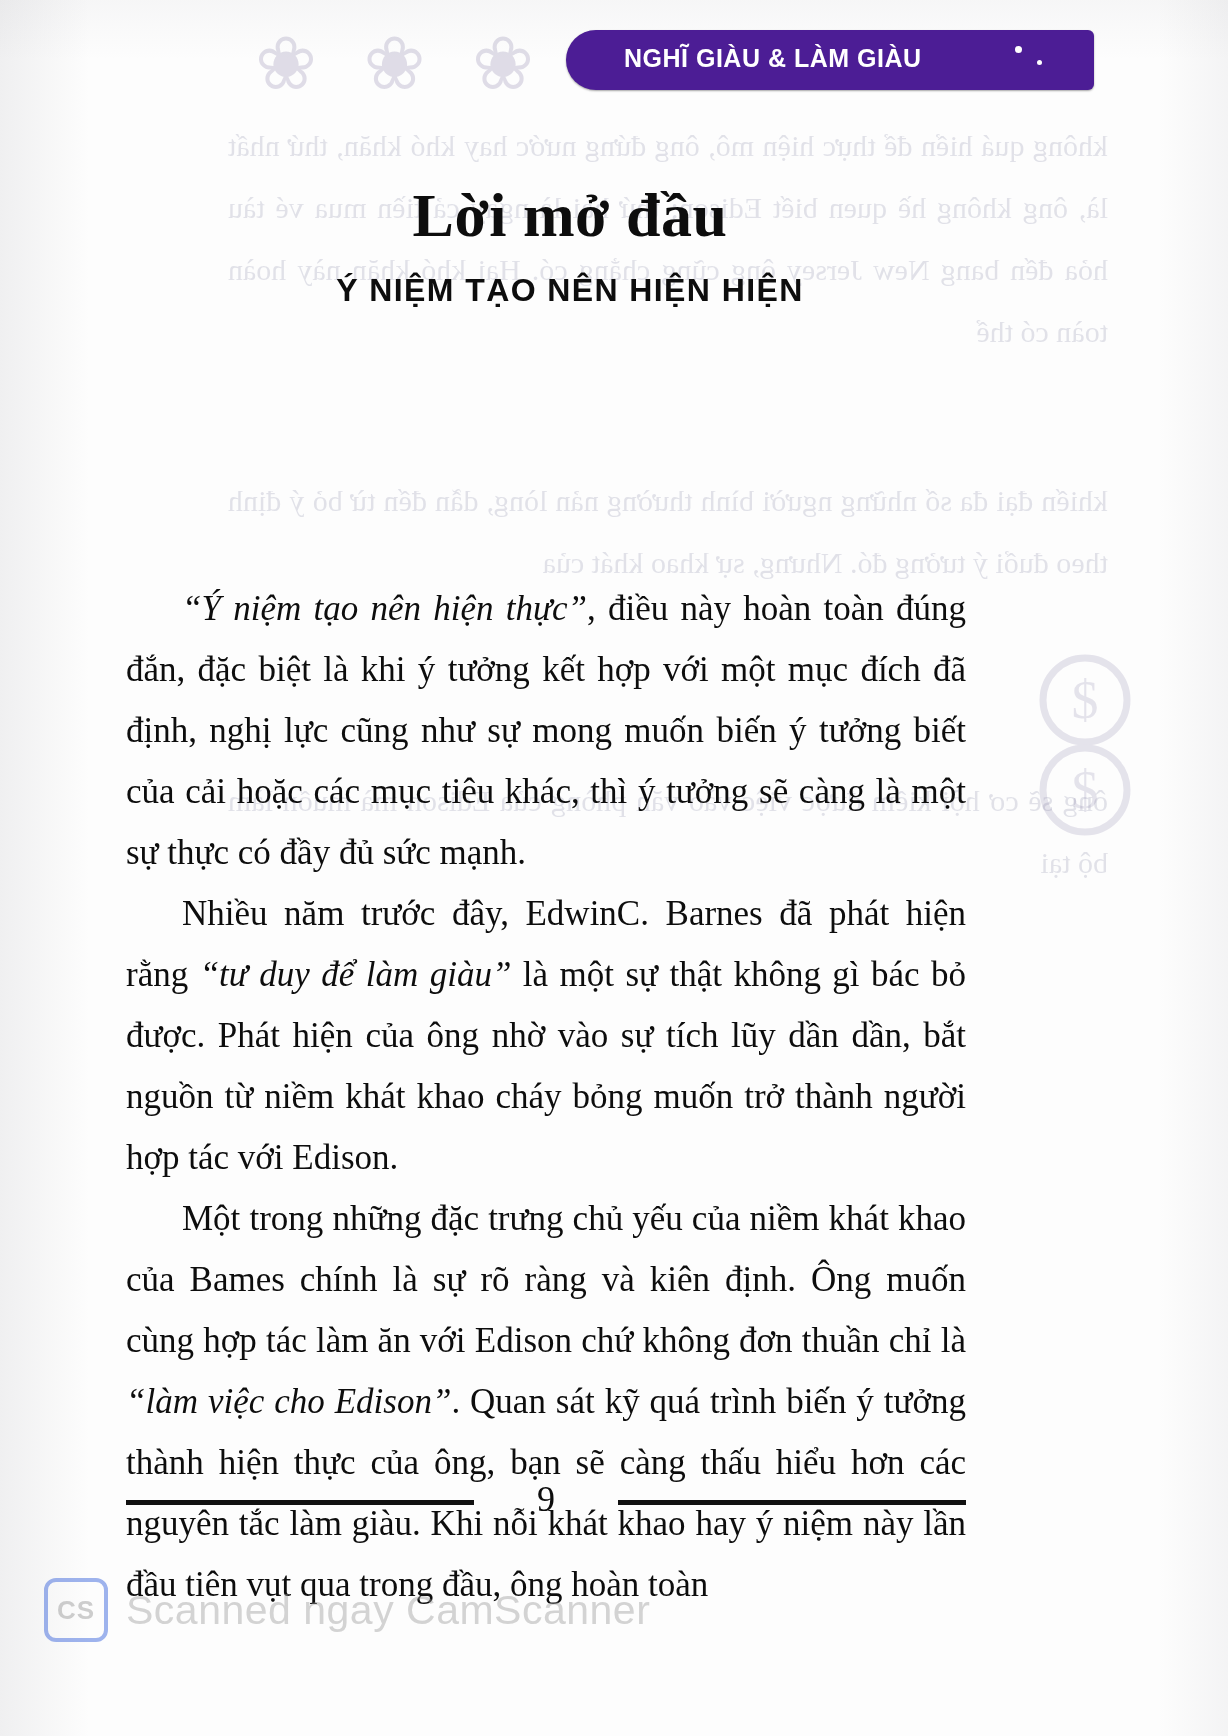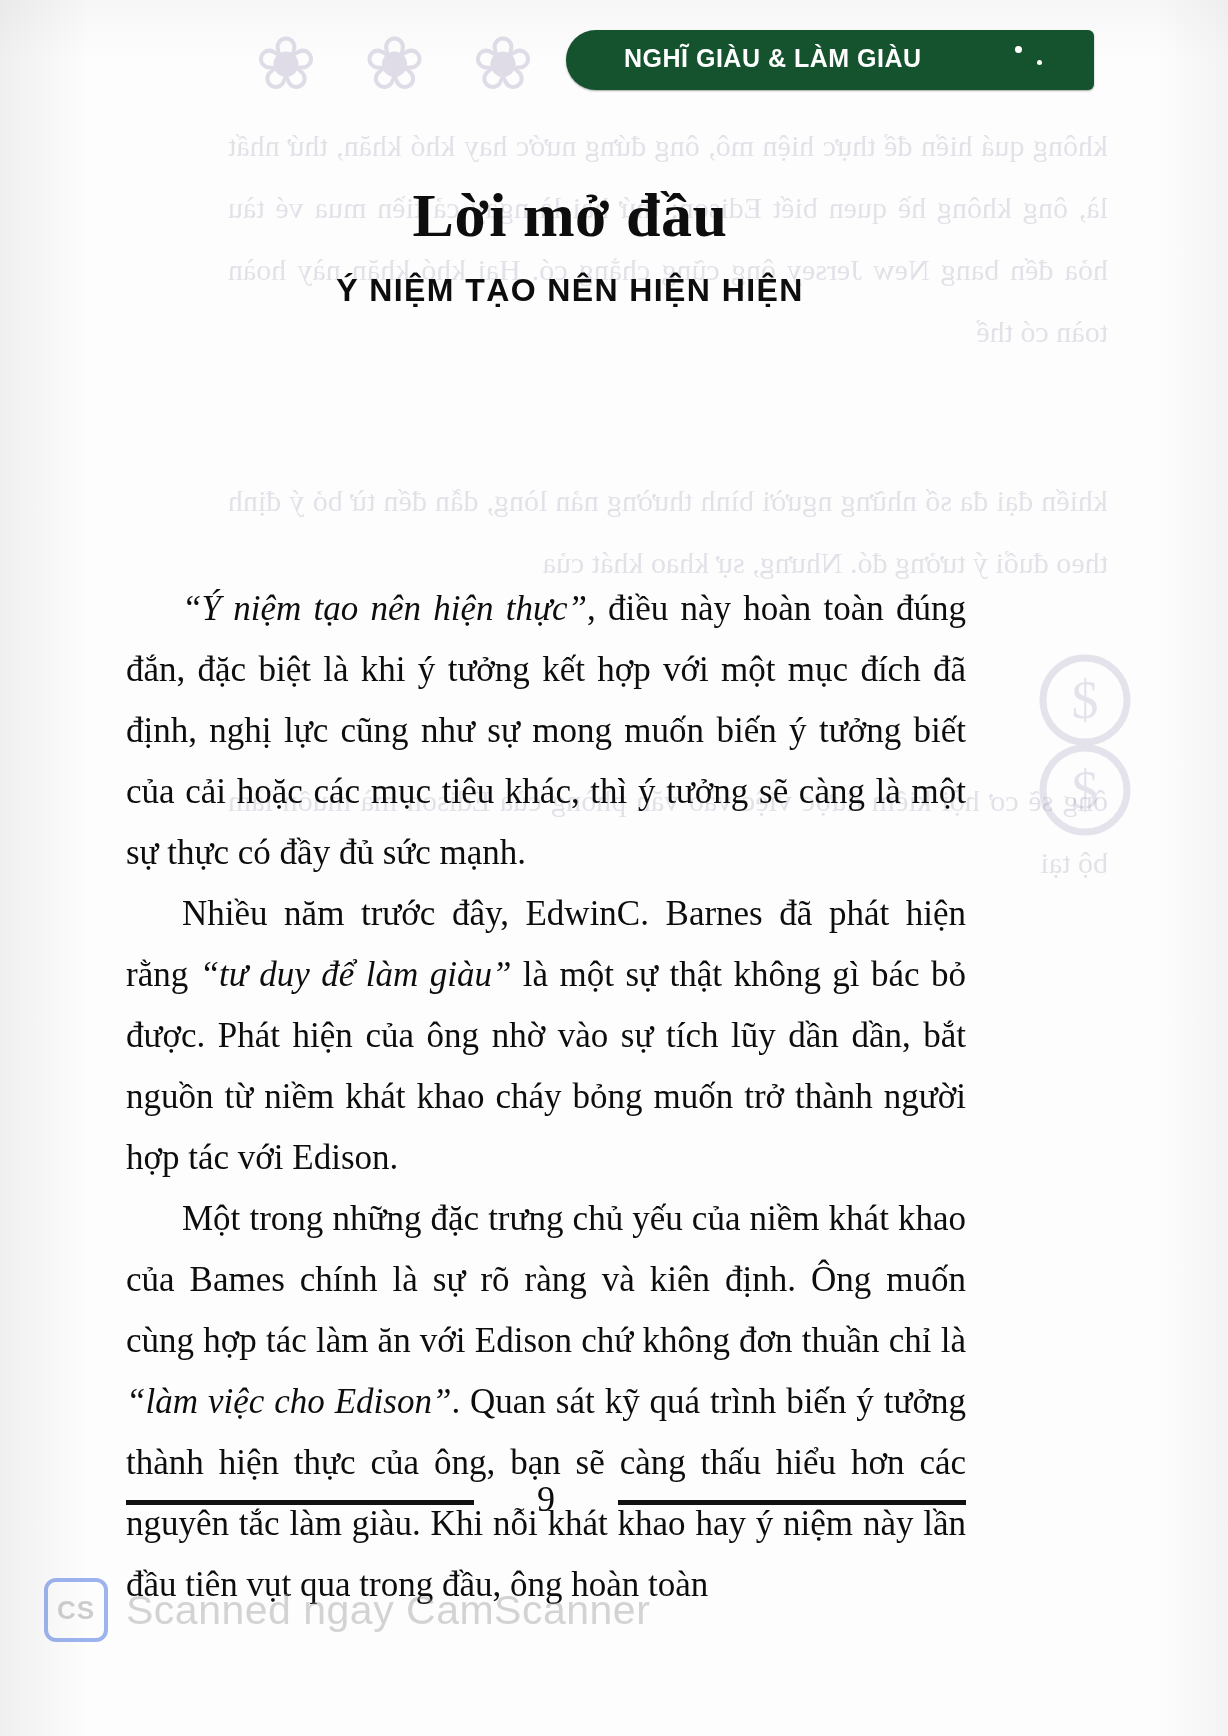--- a/index.html
+++ b/index.html
@@ -74,21 +74,21 @@
     filter: blur(0.5px);
   }
 
   
   #header-band {
     position: absolute;
     left: 566px;
     top: 30px;
     width: 528px;
     height: 60px;
-    background: #14532d;
+    background: #4c1d95;
     border-radius: 30px 6px 6px 30px;
     box-shadow: 0 1px 2px rgba(0,0,0,0.35);
   }
   #header-band .hdr-text {
     position: absolute;
     left: 58px;
     top: 14px;
     color: #ffffff;
     font-family: "Liberation Sans", sans-serif;
     font-weight: bold;

